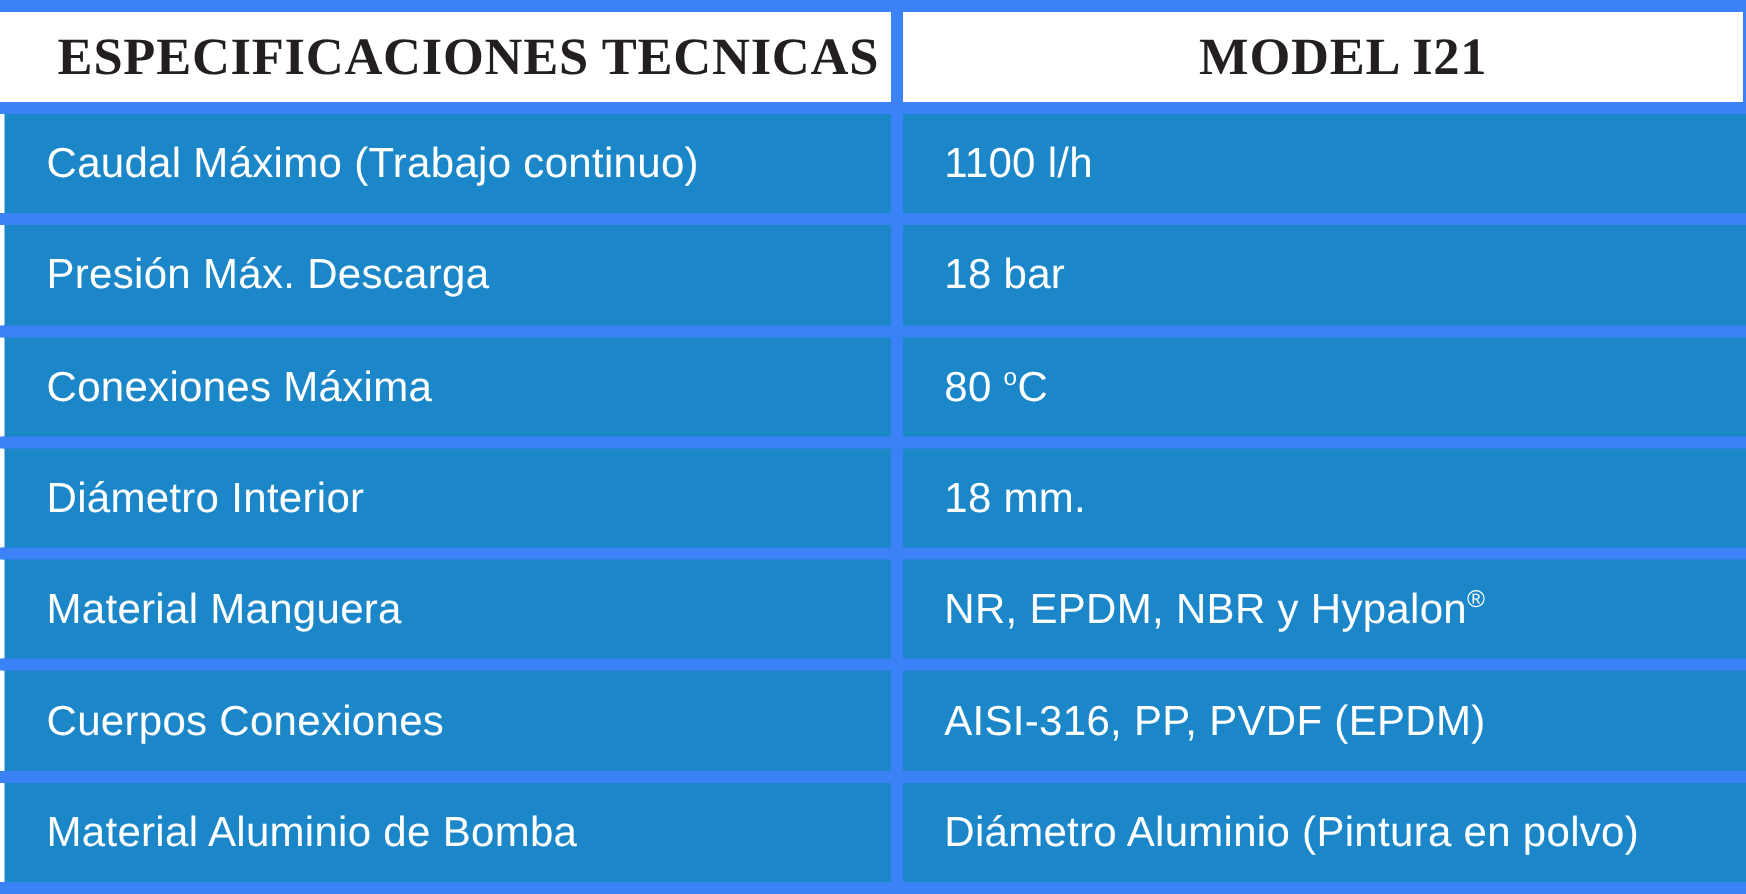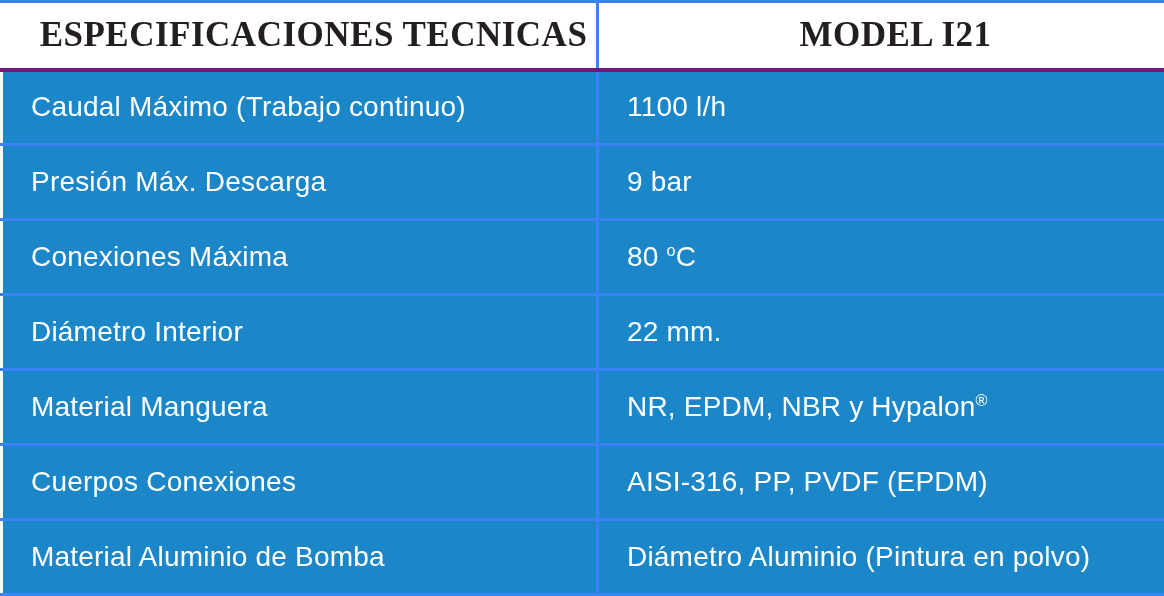--- a/index.html
+++ b/index.html
@@ -17,21 +17,21 @@
     width: 1164px;
     height: 596px;
     border-collapse: collapse;
     table-layout: fixed;
   }
   .spec-table col.col-label { width: 596px; }
   .spec-table col.col-value { width: 568px; }
 
   .spec-table th,
   .spec-table td {
-    border: 3px solid #3b82f6;
+    border: 8px solid #3b82f6;
     padding: 0 0 0 28px;
     vertical-align: middle;
     box-sizing: border-box;
   }
 
   thead th {
     background: #ffffff;
     color: #231f20;
     font-family: "Liberation Serif", serif;
     font-weight: bold;
@@ -92,29 +92,29 @@
       <th class="head-right">MODEL I21</th>
     </tr>
   </thead>
   <tbody>
     <tr>
       <td class="cell-label">Caudal Máximo (Trabajo continuo)</td>
       <td class="cell-value">1100 l/h</td>
     </tr>
     <tr>
       <td class="cell-label">Presión Máx. Descarga</td>
-      <td class="cell-value">9 bar</td>
+      <td class="cell-value">18 bar</td>
     </tr>
     <tr>
       <td class="cell-label">Conexiones Máxima</td>
       <td class="cell-value">80 <sup>o</sup>C</td>
     </tr>
     <tr>
       <td class="cell-label">Diámetro Interior</td>
-      <td class="cell-value">22 mm.</td>
+      <td class="cell-value">18 mm.</td>
     </tr>
     <tr>
       <td class="cell-label">Material Manguera</td>
       <td class="cell-value">NR, EPDM, NBR y Hypalon<sup>®</sup></td>
     </tr>
     <tr>
       <td class="cell-label">Cuerpos Conexiones</td>
       <td class="cell-value">AISI-316, PP, PVDF (EPDM)</td>
     </tr>
     <tr>

